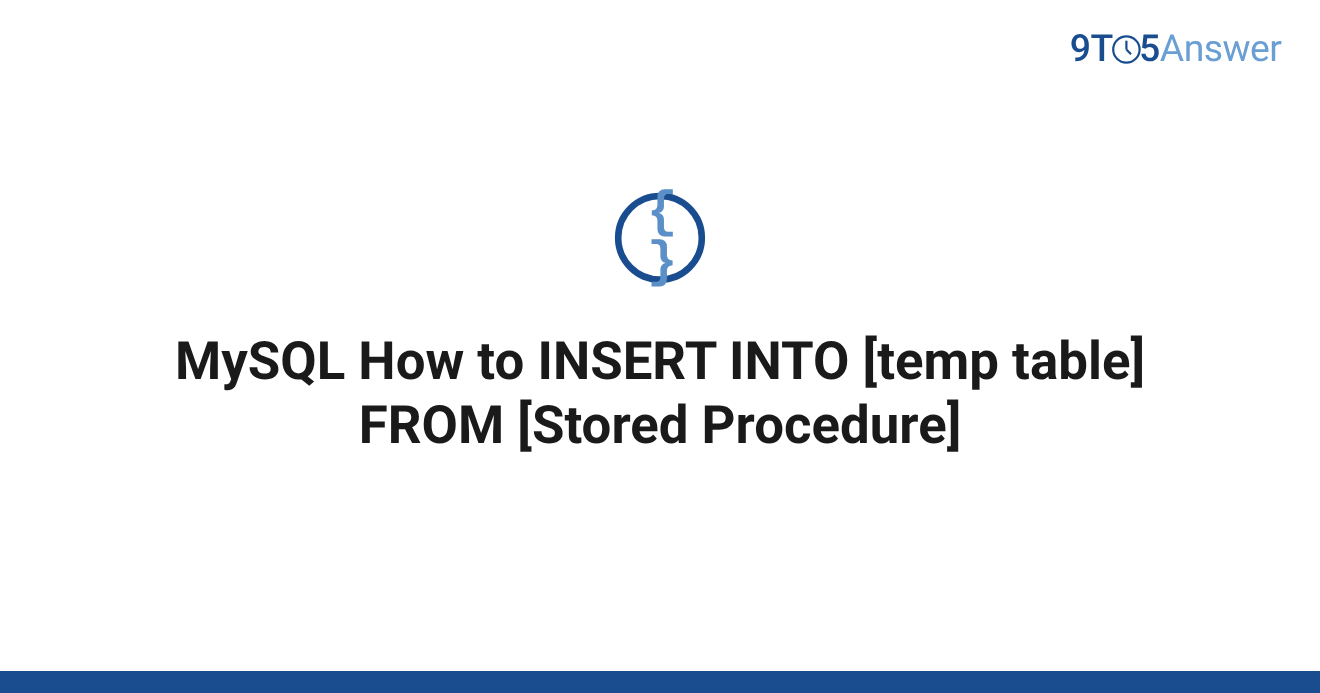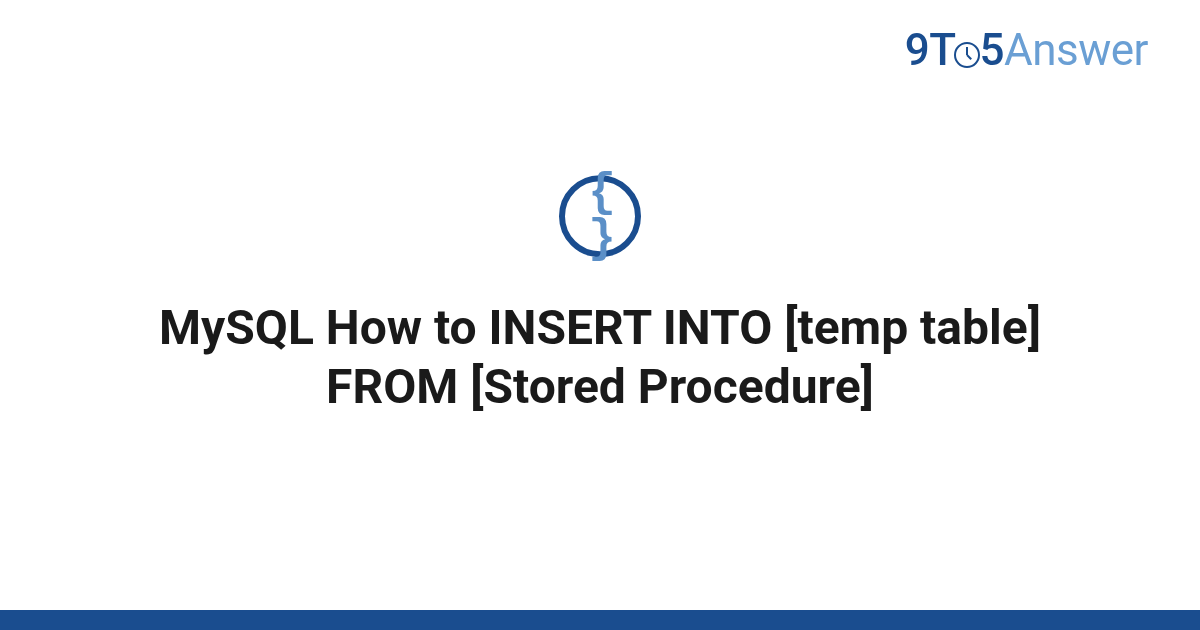--- a/index.html
+++ b/index.html
@@ -11,22 +11,22 @@
       width: 1200px;
       height: 630px;
       background: #ffffff;
       font-family: -apple-system, BlinkMacSystemFont, "Segoe UI", Roboto, Helvetica, Arial, sans-serif;
       position: relative;
       overflow: hidden;
     }
     .brand {
       position: absolute;
       top: 24px;
-      right: 52px;
-      font-size: 44px;
+      right: 35px;
+      font-size: 34px;
       font-weight: 400;
       letter-spacing: -0.5px;
     }
     .brand .nine {
       color: #1a4d8f;
       font-weight: 500;
     }
     .brand .clock-o {
       display: inline-block;
       width: 26px;

